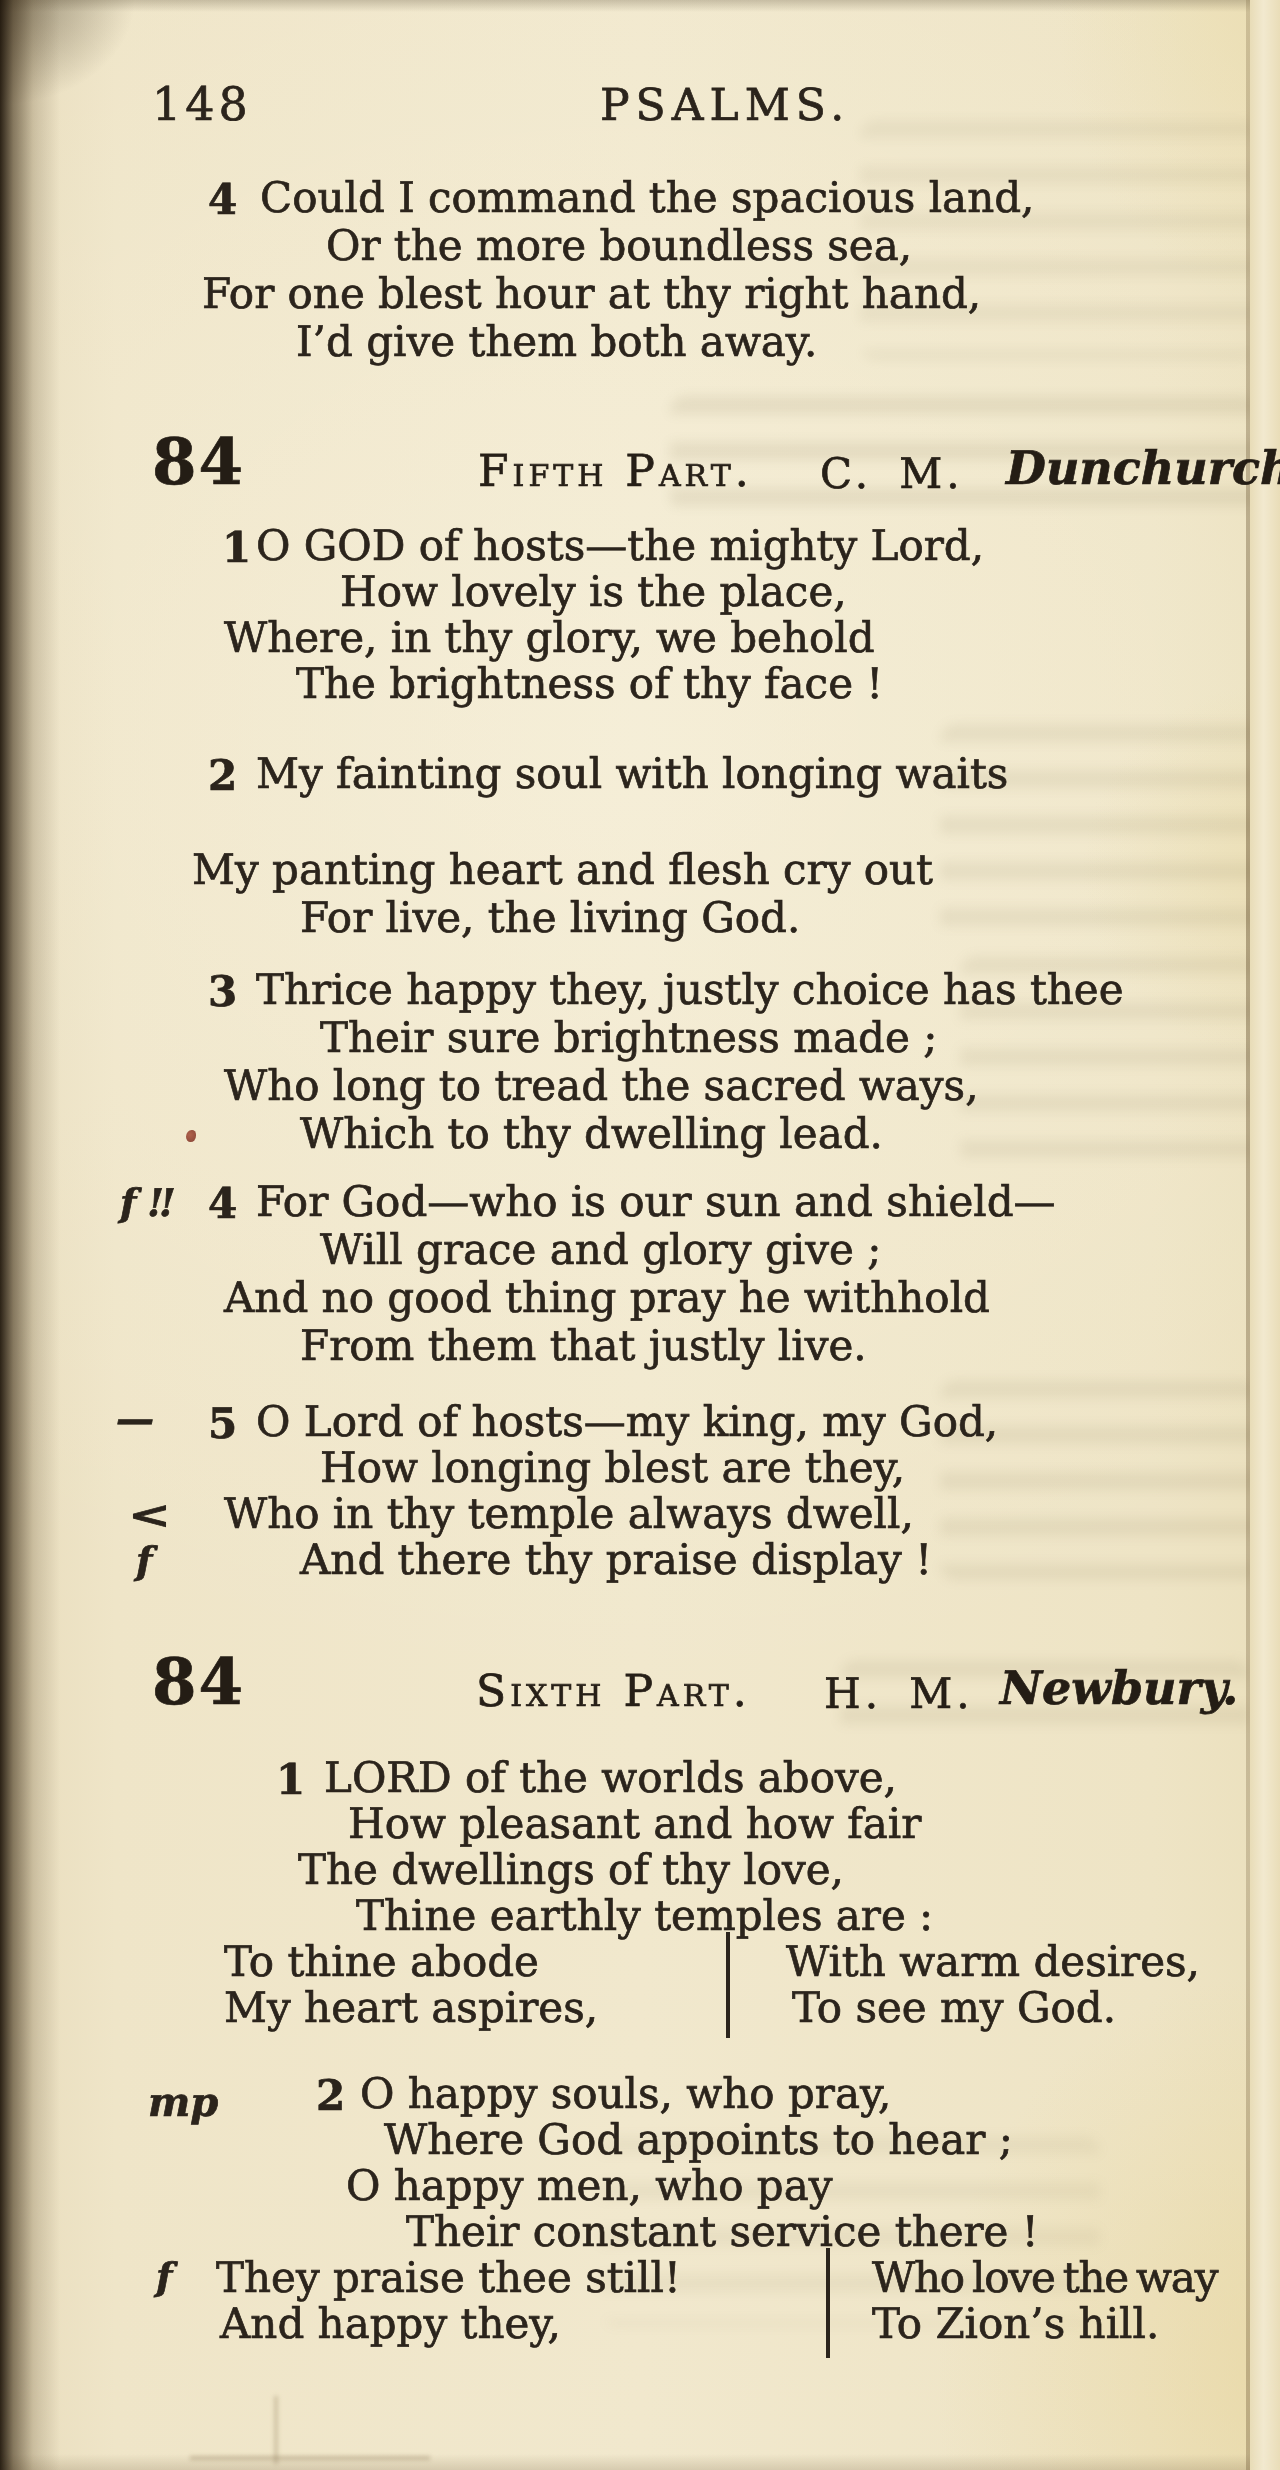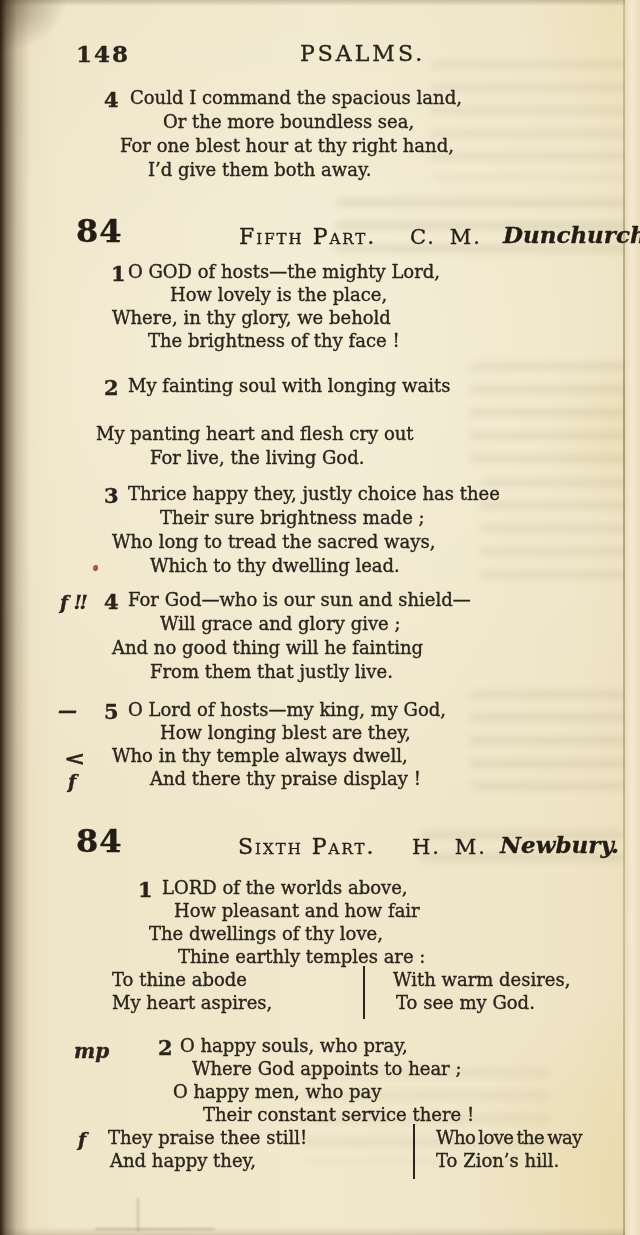--- a/index.html
+++ b/index.html
@@ -23,27 +23,27 @@
   .stain-mr{position:absolute;left:540px;top:340px;width:100px;height:190px;background:radial-gradient(ellipse at 100% 50%,rgba(233,218,168,.5),rgba(233,218,168,0) 70%);}
   .stain-br{position:absolute;left:470px;top:990px;width:170px;height:245px;background:radial-gradient(ellipse at 100% 80%,rgba(232,214,158,.6),rgba(232,214,158,0) 72%);}
   .sm{position:absolute;filter:blur(3px);opacity:.45;border-radius:8px;
     background:repeating-linear-gradient(180deg,rgba(140,128,92,.30) 0 9px,rgba(140,128,92,0) 9px 23px);}
   .speck{position:absolute;width:5px;height:6px;border-radius:60% 40% 55% 45%;
     background:radial-gradient(circle at 40% 40%,#a8523d,#7c3326);opacity:.9;}
   .stray-v{position:absolute;width:2px;height:34px;background:rgba(140,120,85,.32);filter:blur(1px);}
   .stray-h{position:absolute;width:120px;height:2px;background:rgba(140,120,85,.35);filter:blur(1px);}
 
   .t{position:absolute;white-space:nowrap;-webkit-text-stroke:.35px currentColor;}
-  .l{font-size:18px;}
+  .l{font-size:21px;}
   .vn{font-size:21px;font-weight:bold;}
   .hnum{font-size:32px;font-weight:bold;letter-spacing:1px;color:#241d15;}
   .part{font-size:22px;font-variant:small-caps;letter-spacing:2px;color:#261f17;}
   .meter{font-size:21px;letter-spacing:2px;word-spacing:5px;color:#261f17;}
   .tune{font-size:23px;font-style:italic;font-weight:bold;color:#241d15;}
-  .pagenum{font-size:23px;font-weight:bold;letter-spacing:2px;}
+  .pagenum{font-size:23px;font-weight:normal;letter-spacing:2px;}
   .rtitle{font-size:22px;letter-spacing:3px;}
   .dyn{font-size:19px;font-style:italic;font-weight:bold;}
   .dyn-mp{font-size:20px;}
   .cresc{transform:scaleX(1.35);transform-origin:left center;}
   .tight{letter-spacing:-0.6px;word-spacing:-2px;}
   .bar{position:absolute;width:2px;background:#2b241c;}
 </style>
 </head>
 <body>
 
@@ -69,21 +69,21 @@
   <div class="spine-shadow"></div>
   <div class="edge-strip"></div>
   <div class="edge-crease"></div>
 
   <div class="t pagenum" style="left:76px;top:40px">148</div>
   <div class="t rtitle" style="left:300px;top:41px">PSALMS.</div>
 
   <div class="t vn" style="left:104px;top:87px">4</div>
   <div class="t l" style="left:130px;top:87px">Could I command the spacious land,</div>
   <div class="t l" style="left:163px;top:111px">Or the more boundless sea,</div>
-  <div class="t l" style="left:120px;top:135px">For one blest hour at thy right hand,</div>
+  <div class="t l" style="left:101px;top:135px">For one blest hour at thy right hand,</div>
   <div class="t l" style="left:148px;top:159px">I’d give them both away.</div>
 
   <div class="t hnum" style="left:76px;top:212px">84</div>
   <div class="t part" style="left:239px;top:224px">Fifth Part.</div>
   <div class="t meter" style="left:410px;top:225px">C. M.</div>
   <div class="t tune" style="left:503px;top:221px">Dunchurch.</div>
 
   <div class="t vn" style="left:111px;top:261px">1</div>
   <div class="t l" style="left:128px;top:261px">O GOD of hosts—the mighty Lord,</div>
   <div class="t l" style="left:170px;top:284px">How lovely is the place,</div>
@@ -98,21 +98,21 @@
   <div class="t vn" style="left:104px;top:483px">3</div>
   <div class="t l" style="left:128px;top:483px">Thrice happy they, justly choice has thee</div>
   <div class="t l" style="left:160px;top:507px">Their sure brightness made ;</div>
   <div class="t l" style="left:112px;top:531px">Who long to tread the sacred ways,</div>
   <div class="t l" style="left:150px;top:555px">Which to thy dwelling lead.</div>
 
   <div class="t dyn" style="left:60px;top:591px">f ‼</div>
   <div class="t vn" style="left:104px;top:589px">4</div>
   <div class="t l" style="left:128px;top:589px">For God—who is our sun and shield—</div>
   <div class="t l" style="left:160px;top:613px">Will grace and glory give ;</div>
-  <div class="t l" style="left:112px;top:637px">And no good thing will he fainting</div>
+  <div class="t l" style="left:112px;top:637px">And no good thing pray he withhold</div>
   <div class="t l" style="left:150px;top:661px">From them that justly live.</div>
 
   <div class="t dyn" style="left:58px;top:699px">—</div>
   <div class="t vn" style="left:104px;top:699px">5</div>
   <div class="t l" style="left:128px;top:699px">O Lord of hosts—my king, my God,</div>
   <div class="t l" style="left:160px;top:722px">How longing blest are they,</div>
   <div class="t dyn cresc" style="left:64px;top:747px">&lt;</div>
   <div class="t l" style="left:112px;top:745px">Who in thy temple always dwell,</div>
   <div class="t dyn" style="left:68px;top:770px">f</div>
   <div class="t l" style="left:150px;top:768px">And there thy praise display !</div>

